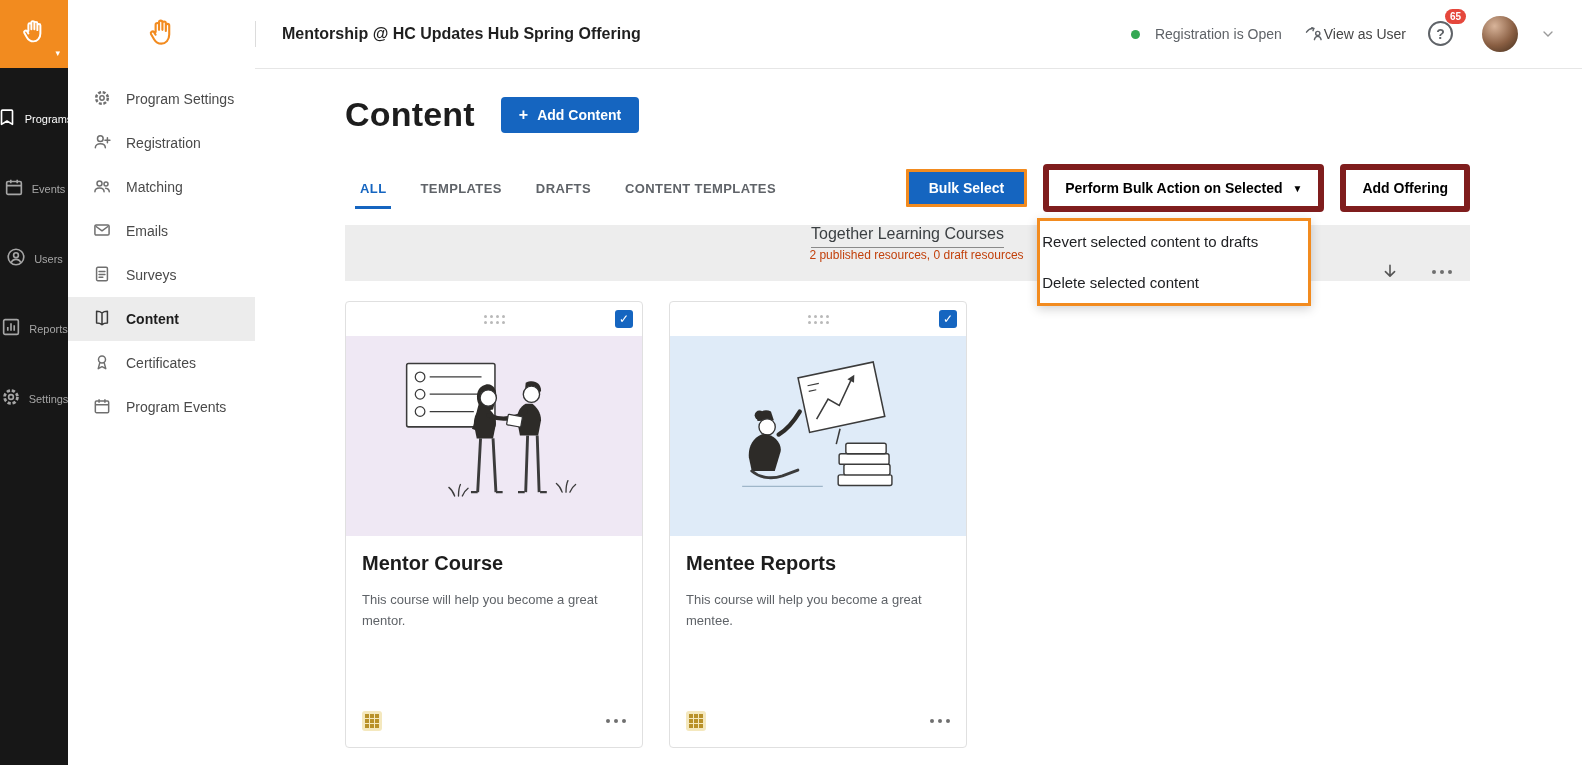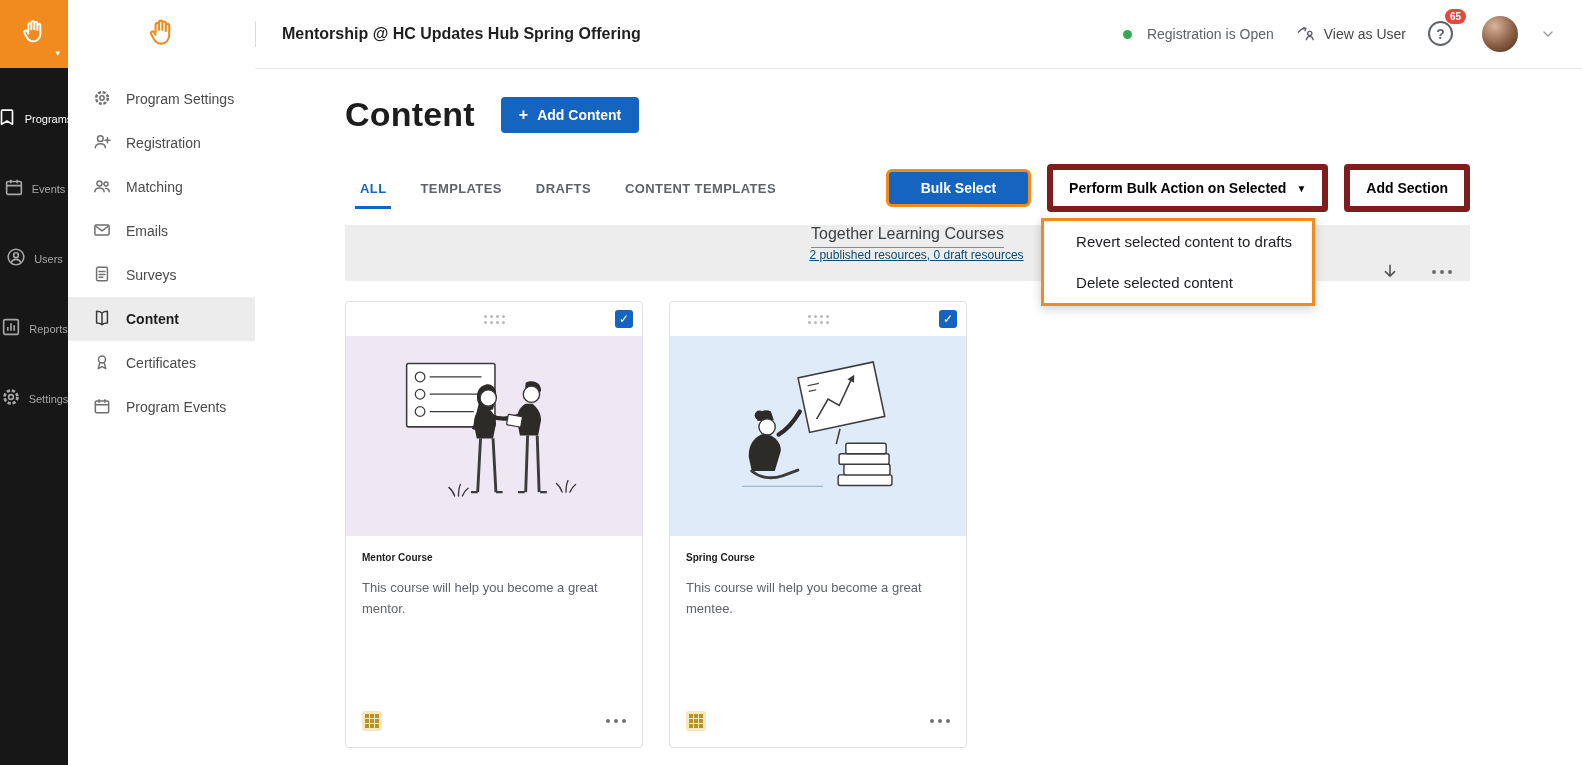--- a/index.html
+++ b/index.html
@@ -32,21 +32,21 @@
   .side-item.active svg { color:#3a3a3a; }
 
   
   .topbar { position:absolute; left:255px; right:0; top:0; height:69px; background:#fff;
             border-bottom:1px solid #e6e6e6; display:flex; align-items:center; padding-right:26px; z-index:25; }
   .tb-divider { width:1px; height:26px; background:#dcdcdc; margin:0 26px 0 0; }
   .tb-title { font-size:16px; font-weight:700; color:#1f1f1f; margin:0; }
   .tb-right { margin-left:auto; display:flex; align-items:center; gap:22px; }
   .reg { display:flex; align-items:center; gap:15px; font-size:14px; color:#5f6368; }
   .green-dot { width:9px; height:9px; border-radius:50%; background:#34a853; }
-  .viewas { display:flex; align-items:center; gap:8px; font-size:14px; color:#454545; cursor:pointer; }
+  .viewas { display:flex; align-items:center; gap:0; font-size:14px; color:#454545; cursor:pointer; }
   .viewas svg { width:20px; height:20px; color:#5f6368; }
   .help { position:relative; width:26px; height:26px; cursor:pointer; margin-right:6px; }
   .help-circle { width:25px; height:25px; border:2px solid #5f6368; border-radius:50%;
                  display:flex; align-items:center; justify-content:center; font-size:14px;
                  font-weight:700; color:#5f6368; }
   .badge { position:absolute; top:-12px; right:-12px; background:#e5473c; color:#fff; font-size:10px;
            font-weight:700; border-radius:9px; padding:2px 5px; min-width:20px; text-align:center; }
   .avatar { width:36px; height:36px; border-radius:50%;
             background:radial-gradient(circle at 35% 28%, #d8b49a, #8a5f43 55%, #402c1b); cursor:pointer; }
   .tb-chev { color:#9a9a9a; cursor:pointer; display:flex; }
@@ -63,36 +63,36 @@
   .plus { font-size:16px; font-weight:700; line-height:1; }
 
   .tabs-row { display:flex; align-items:center; margin-top:30px; }
   .tabs { display:flex; gap:34px; }
   .tab { position:relative; font-size:13px; font-weight:700; letter-spacing:.4px; color:#5f6368;
          cursor:pointer; }
   .tab.active { color:#1565C0;margin-left:15px; }
   .tab.active::after { content:""; position:absolute; left:-5px; right:-5px; bottom:-13px; height:3px;
                        background:#1565C0; }
   .actions { margin-left:auto; display:flex; align-items:center; gap:16px; }
-  .btn-bulk { background:#1565C0; color:#fff; border:3px solid #F28B1F; border-radius:6px;
-              padding:8px 32px; font-size:14px; font-weight:600; cursor:pointer; font-family:inherit; }
+  .btn-bulk { background:#1565C0; color:#fff; border:3px solid #F28B1F; border-radius:1px;
+              padding:8px 20px; font-size:14px; font-weight:600; cursor:pointer; font-family:inherit; }
   .btn-outline { background:#fff; color:#000000; border:6px solid #7f1d1d; border-radius:4px;
                  padding:10px 16px; font-size:14px; font-weight:600; cursor:pointer; font-family:Liberation Sans, sans-serif;
                  display:flex; align-items:center; gap:10px; }
   .caret { font-size:10px; }
   .dd { position:relative; }
   .menu { position:absolute; top:calc(100% + 6px); left:-6px; width:274px; background:#fff;
           border:3px solid #F28B1F; box-shadow:0 3px 10px rgba(0,0,0,.18); z-index:40; }
-  .menu-item { padding:12px 32px; font-size:15px; color:#202124; cursor:pointer; white-space:nowrap; }
+  .menu-item { padding:12px 2px; font-size:15px; color:#202124; cursor:pointer; white-space:nowrap; }
 
   .section-bar { margin-top:13px; height:56px; background:#EDEDED; display:flex; align-items:center;
                  padding:0 18px;flex-direction:column; }
   .section-title { font-size:16px; color:#3c4043; padding-bottom:4px; border-bottom:1px solid #8a8a8a;
                    cursor:text; }
-  .section-meta { margin-left:18px; font-size:12px; color:#0c4a6e;text-decoration:underline; }
+  .section-meta { margin-left:18px; font-size:12px; color:#c2410c; }
   .section-icons { margin-left:auto; display:flex; align-items:center; gap:32px; color:#555; }
   .icon-btn { cursor:pointer; display:flex; align-items:center; }
   .icon-btn svg { width:20px; height:20px; }
   .dots { display:flex; gap:4px; }
   .dots i { width:4px; height:4px; border-radius:50%; background:#6f6f6f; }
 
   
   .cards { display:flex; gap:26px; margin-top:20px; }
   .card { width:298px; height:447px; border:1px solid #e0e0e0; border-radius:4px; background:#fff;
           display:flex; flex-direction:column; cursor:pointer; }
@@ -100,21 +100,21 @@
   .drag { display:grid; grid-template-columns:repeat(4, 3px); grid-template-rows:repeat(2, 3px);
           gap:3px; cursor:grab; }
   .drag i { width:3px; height:3px; border-radius:50%; background:#b9b9b9; }
   .checkbox { position:absolute; right:9px; top:8px; width:18px; height:18px; background:#1565C0;
               border-radius:3px; color:#fff; display:flex; align-items:center; justify-content:center;
               font-size:12px; cursor:pointer; }
   .illo { height:200px; display:flex; align-items:center; justify-content:center; overflow:hidden; }
   .illo-a { background:#EFE8F4; }
   .illo-b { background:#DFEBF8; }
   .card-body { padding:16px 16px 0; flex:1; }
-  .card-title { font-size:10px; font-weight:700; color:#1d1d1d; }
+  .card-title { font-size:20px; font-weight:700; color:#1d1d1d; }
   .card-desc { margin-top:15px; font-size:13px; color:#5f6368; line-height:1.6; max-width:252px; }
   .card-foot { display:flex; align-items:center; justify-content:space-between; padding:0 16px 16px; }
   .grid-wrap { padding:3px; background:#F4E8BE; border-radius:3px; cursor:pointer; }
   .grid-icon { display:grid; grid-template-columns:repeat(3, 4px); grid-template-rows:repeat(3, 4px); gap:1px; }
   .grid-icon i { width:4px; height:4px; background:#B8912A; }
 </style>
 </head>
 <body>
 
 <div class="app">
@@ -301,21 +301,21 @@
         <div class="dd">
           <button class="btn-outline">
             <span>Perform Bulk Action on Selected</span>
             <span class="caret">▼</span>
           </button>
           <div class="menu">
             <div class="menu-item">Revert selected content to drafts</div>
             <div class="menu-item">Delete selected content</div>
           </div>
         </div>
-        <button class="btn-outline">Add Section</button>
+        <button class="btn-outline">Add Offering</button>
       </div>
     </div>
 
     <div class="section-bar">
       <span class="section-title">Together Learning Courses</span>
       <span class="section-meta">2 published resources, 0 draft resources</span>
       <div class="section-icons">
         <span class="icon-btn">
           <svg viewBox="0 0 24 24" fill="none" stroke="currentColor" stroke-width="1.9" stroke-linecap="round" stroke-linejoin="round">
               <path d="M12 4v12M6.5 11.5 12 17l5.5-5.5"></path>
@@ -438,21 +438,21 @@
             <path d="M46 140h84" stroke="#9fb6c9" stroke-width="1.4"></path>
             <g fill="#fff" stroke="#3b3b3b" stroke-width="1.5">
               <rect x="146" y="128" width="56" height="11" rx="2"></rect>
               <rect x="152" y="117" width="48" height="11" rx="2"></rect>
               <rect x="147" y="106" width="52" height="11" rx="2"></rect>
               <rect x="154" y="95" width="42" height="11" rx="2"></rect>
             </g>
           </svg>
         </div>
         <div class="card-body">
-          <div class="card-title">Spring Course</div>
+          <div class="card-title">Mentee Reports</div>
           <div class="card-desc">This course will help you become a great mentee.</div>
         </div>
         <div class="card-foot">
           <span class="grid-wrap">
             <span class="grid-icon">
                 <i></i>
                 <i></i>
                 <i></i>
                 <i></i>
                 <i></i>

